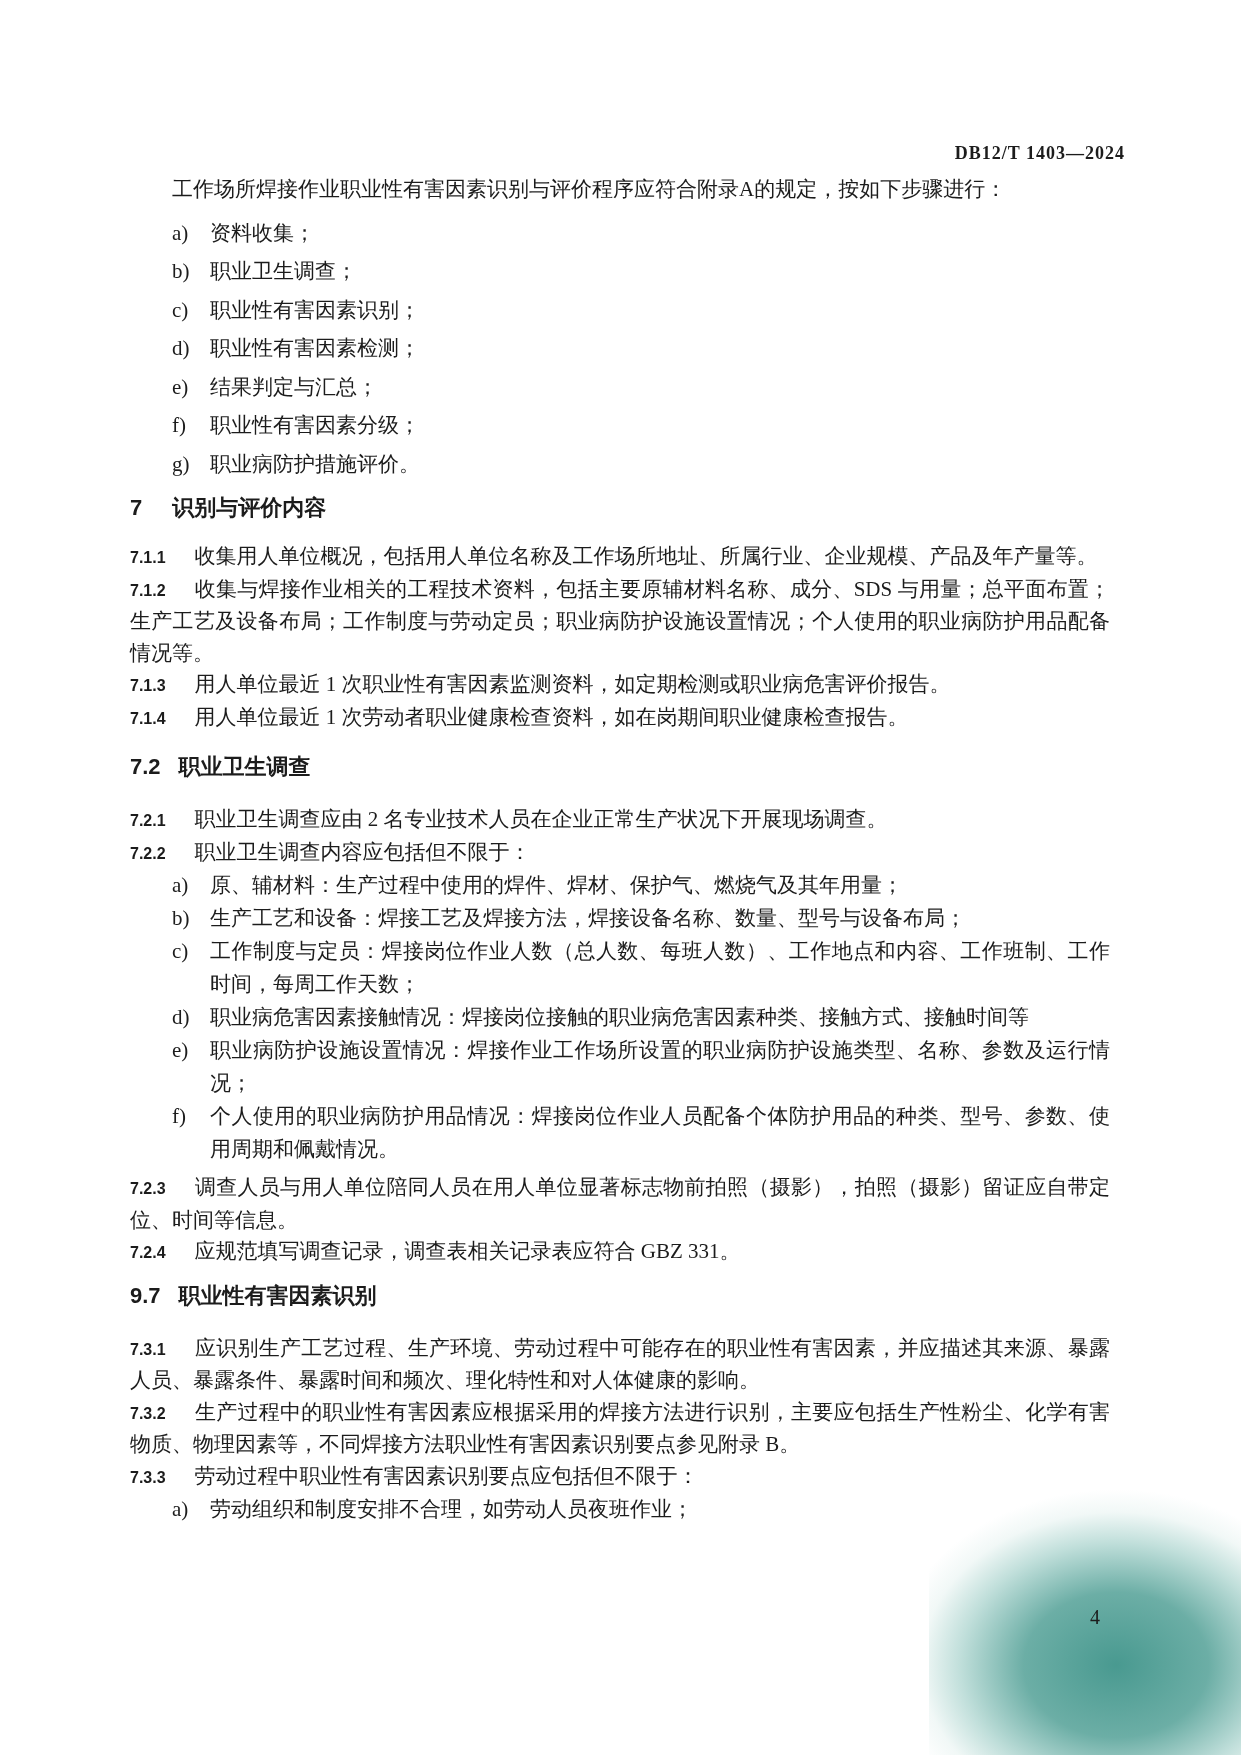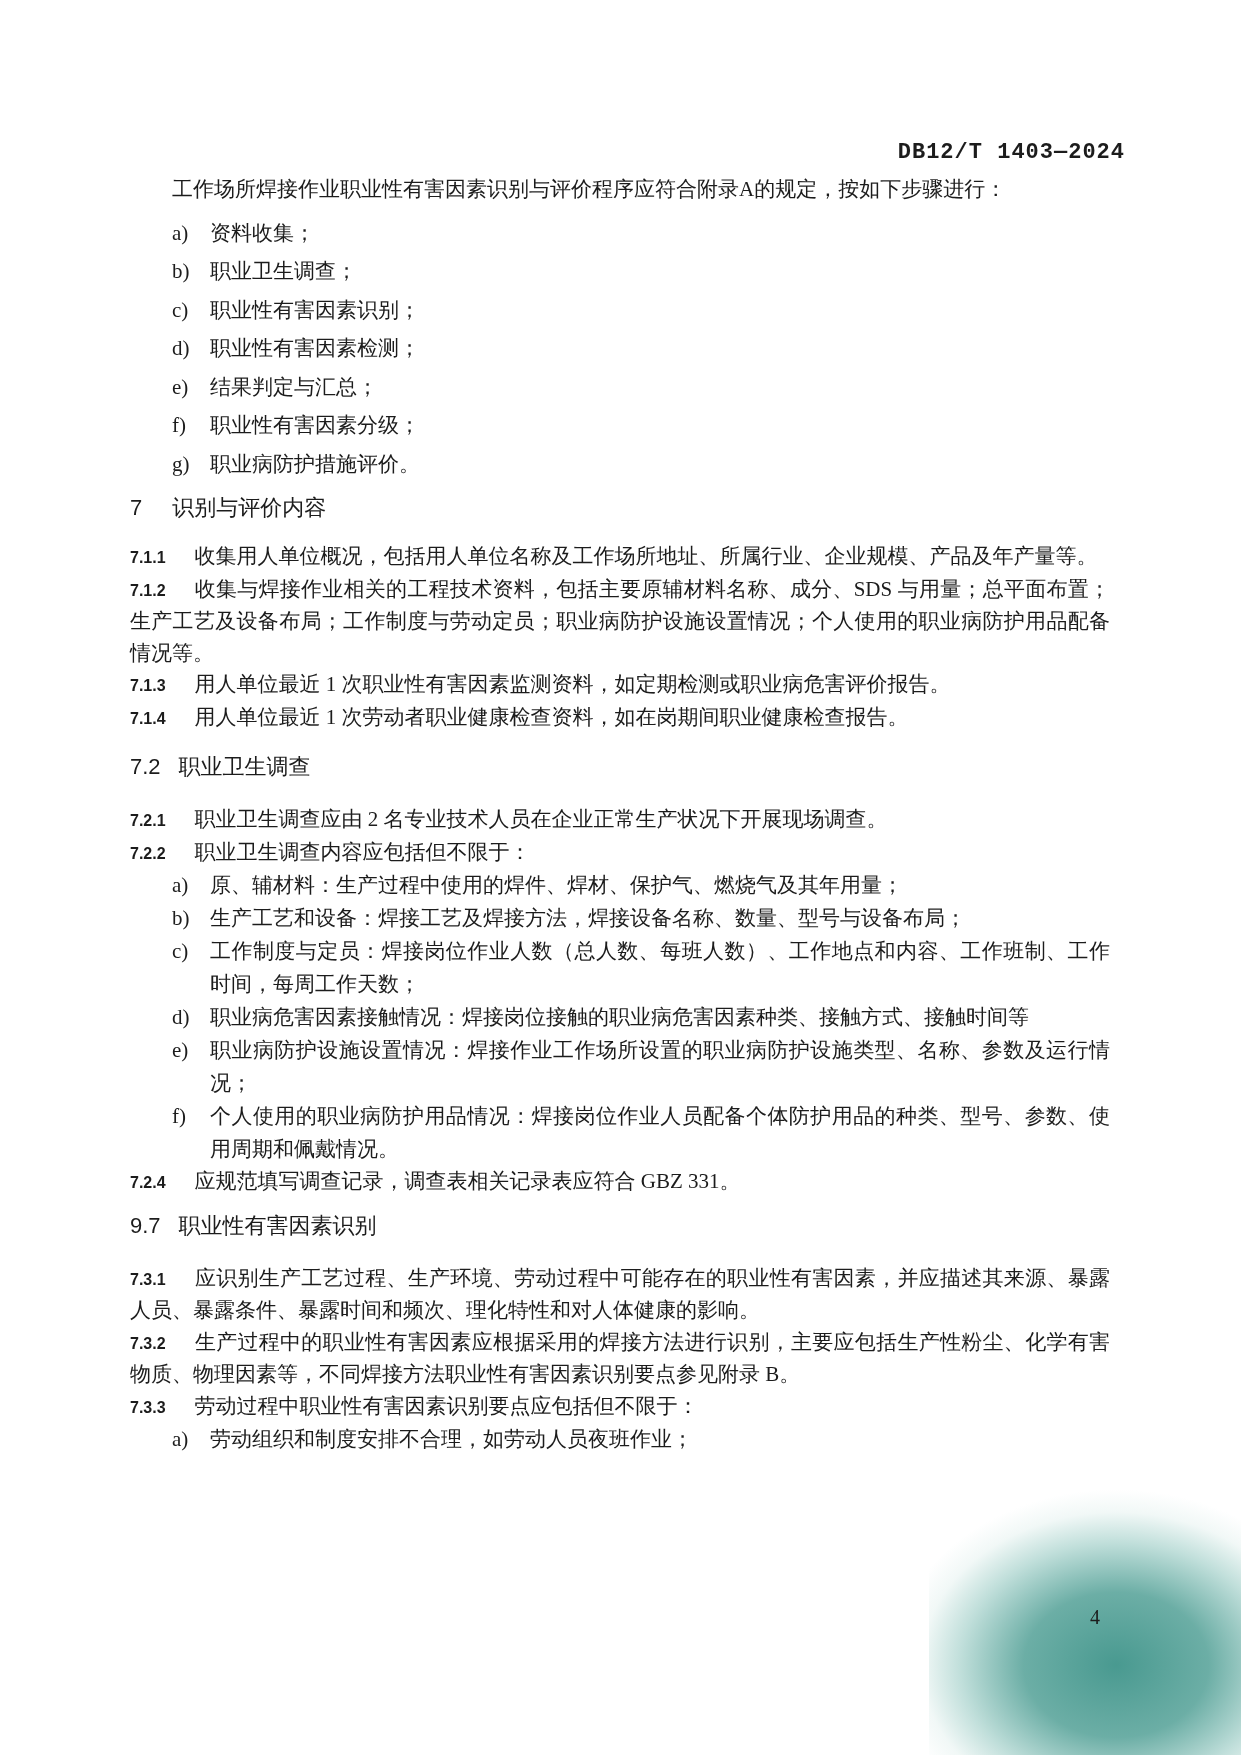--- a/index.html
+++ b/index.html
@@ -15,23 +15,23 @@
     overflow: hidden;
   }
   .content {
     position: absolute;
     left: 130px;
     top: 140px;
     width: 980px;
     z-index: 1;
   }
   .doc-header {
-    font-family: Liberation Mono, monospace;
+    font-family: Liberation Serif, serif;
     font-weight: 700;
-    font-size: 22px;
+    font-size: 18px;
     line-height: 26px;
     text-align: right;
     margin-right: -15px;
     letter-spacing: 1px;
   }
   p.body-par {
     margin: 0;
     line-height: 31.5px;
     text-align: justify;
   }
@@ -46,21 +46,21 @@
   ul.item-list li { line-height: 33px; display: flex; }
   .li-label {
     margin-left: 42px;
     width: 38px;
     flex: 0 0 38px;
     font-family: "Liberation Serif", "DejaVu Serif", serif;
   }
   .li-text { flex: 1 1 auto; text-align: justify; }
   .h-chapter, .h-section {
     font-family: "Liberation Sans", "DejaVu Sans", sans-serif;
-    font-weight: 400;
+    font-weight: 700;
     font-size: 22px;
     line-height: 26px;
     margin: 0;
   }
   .h-chapter { margin-top: 12px; }
   .h-section { }
   .h-num { display: inline-block; }
   .h-chapter .h-num { margin-right: 30px; }
   .h-section .h-num { margin-right: 18px; }
   .mt-sec71 { margin-top: 34px; }
@@ -182,20 +182,21 @@
       <li>
         <span class="li-label">e)</span>
         <span class="li-text">职业病防护设施设置情况：焊接作业工作场所设置的职业病防护设施类型、名称、参数及运行情况；</span>
       </li>
       <li>
         <span class="li-label">f)</span>
         <span class="li-text">个人使用的职业病防护用品情况：焊接岗位作业人员配备个体防护用品的种类、型号、参数、使用周期和佩戴情况。</span>
       </li>
     </ul>
 
+    <p class="clause mt-723"><span class="c-num">7.2.3</span><span>调查人员与用人单位陪同人员在用人单位显著标志物前拍照（摄影），拍照（摄影）留证应自带定位、时间等信息。</span></p>
     <p class="clause"><span class="c-num">7.2.4</span><span>应规范填写调查记录，调查表相关记录表应符合 GBZ 331。</span></p>
 
     <h2 class="h-section mt-sec73"><span class="h-num">9.7</span><span>职业性有害因素识别</span></h2>
 
     <p class="clause mt-731"><span class="c-num">7.3.1</span><span>应识别生产工艺过程、生产环境、劳动过程中可能存在的职业性有害因素，并应描述其来源、暴露人员、暴露条件、暴露时间和频次、理化特性和对人体健康的影响。</span></p>
     <p class="clause"><span class="c-num">7.3.2</span><span>生产过程中的职业性有害因素应根据采用的焊接方法进行识别，主要应包括生产性粉尘、化学有害物质、物理因素等，不同焊接方法职业性有害因素识别要点参见附录 B。</span></p>
     <p class="clause"><span class="c-num">7.3.3</span><span>劳动过程中职业性有害因素识别要点应包括但不限于：</span></p>
 
     <ul class="item-list">
       <li>

